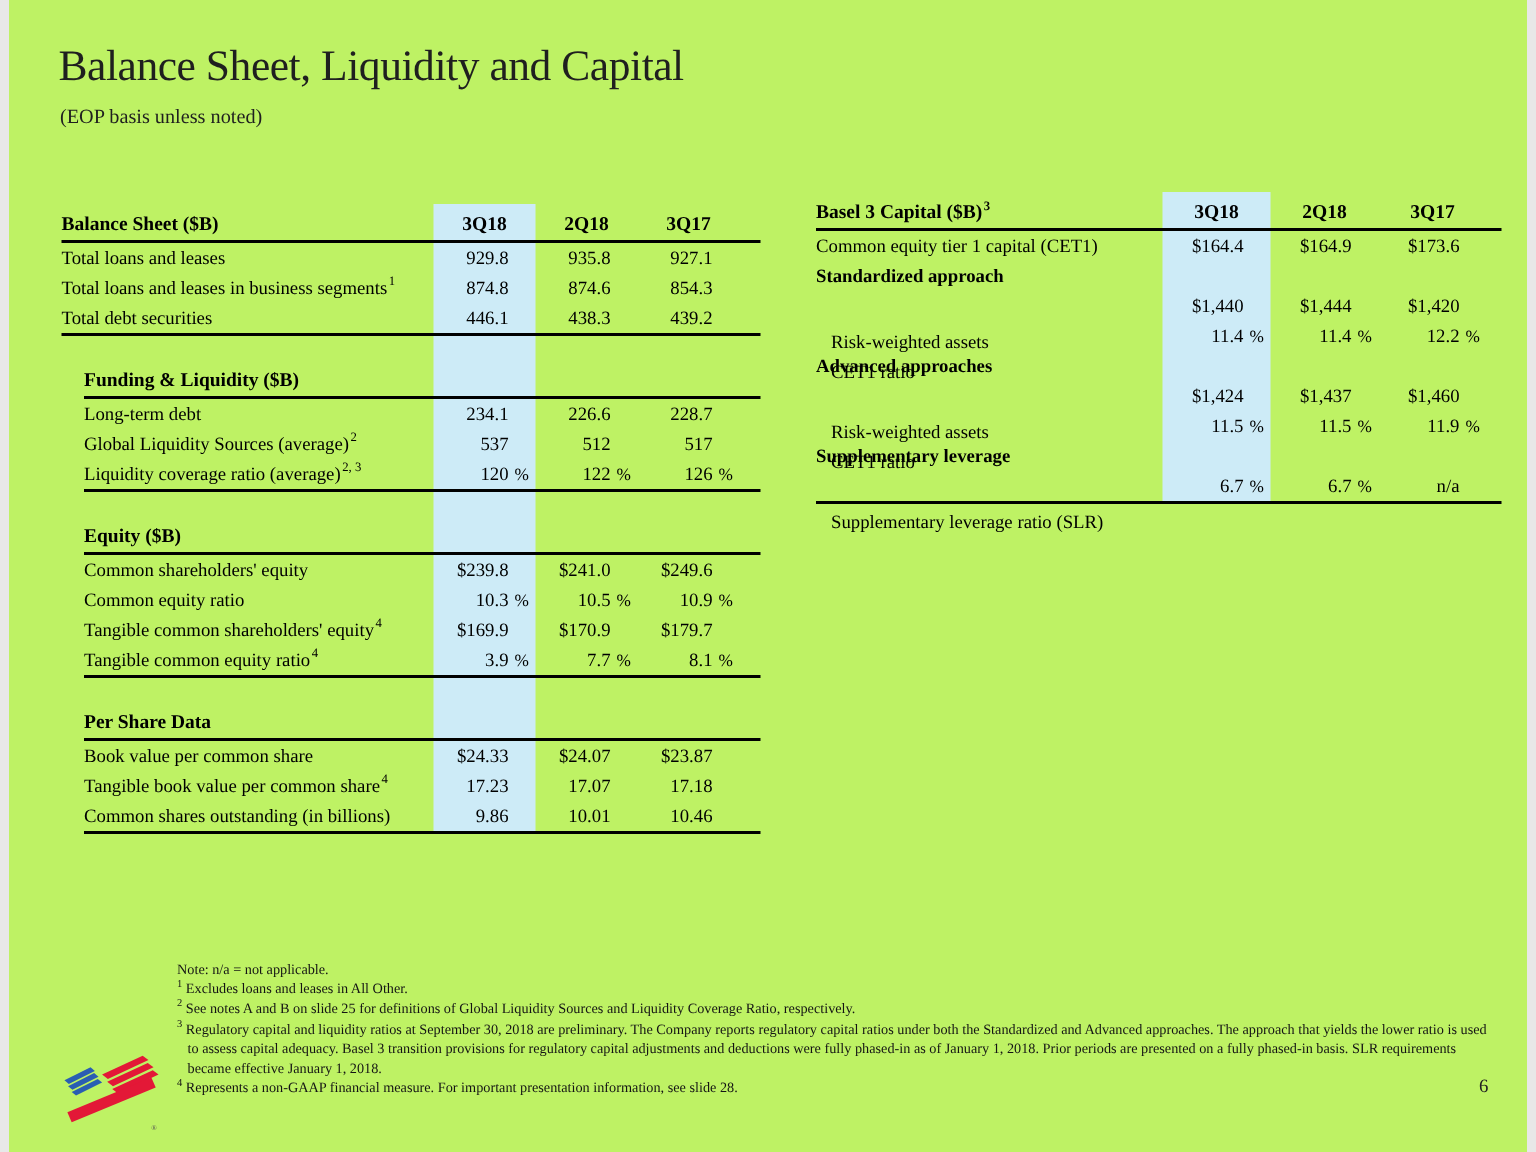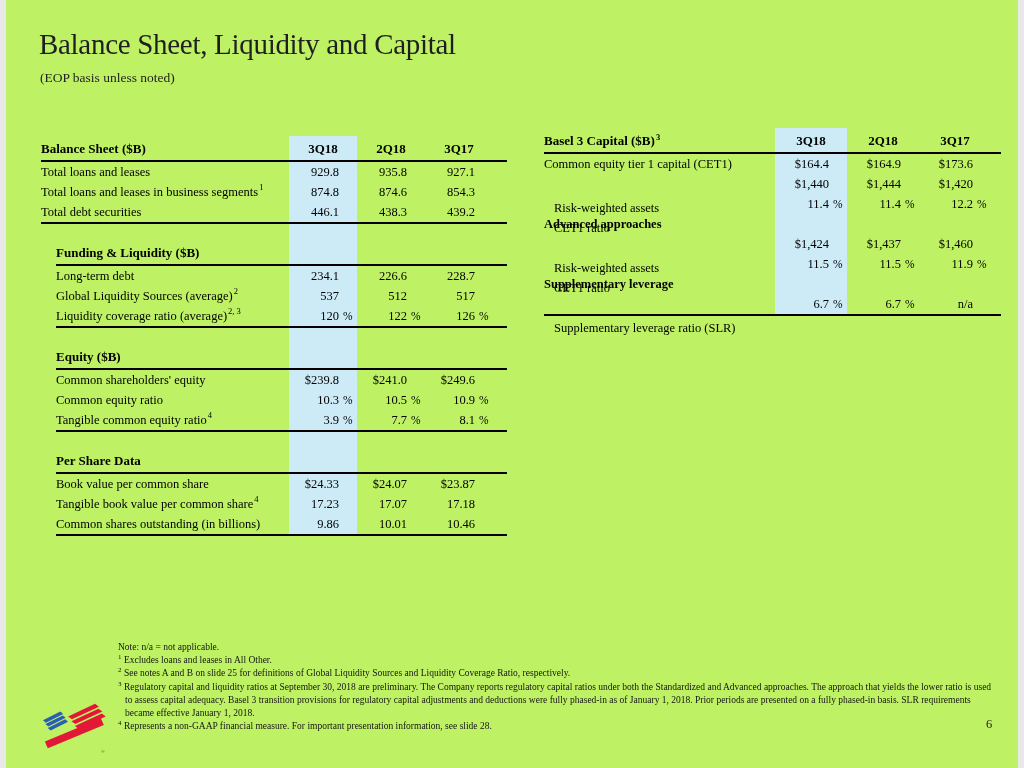--- a/index.html
+++ b/index.html
@@ -201,20 +201,36 @@
               <span class="num">10.5</span>
               <span class="unit">%</span>
             </div>
             <div class="tval">
               <span class="num">10.9</span>
               <span class="unit">%</span>
             </div>
             <div class="tspacer"></div>
           </div>
           <div class="trow">
+            <div class="tlabel">Tangible common shareholders' equity<sup>4</sup></div>
+            <div class="tval">
+              <span class="num">$169.9</span>
+              <span class="unit"></span>
+            </div>
+            <div class="tval">
+              <span class="num">$170.9</span>
+              <span class="unit"></span>
+            </div>
+            <div class="tval">
+              <span class="num">$179.7</span>
+              <span class="unit"></span>
+            </div>
+            <div class="tspacer"></div>
+          </div>
+          <div class="trow">
             <div class="tlabel">Tangible common equity ratio<sup>4</sup></div>
             <div class="tval">
               <span class="num">3.9</span>
               <span class="unit">%</span>
             </div>
             <div class="tval">
               <span class="num">7.7</span>
               <span class="unit">%</span>
             </div>
             <div class="tval">
@@ -299,20 +315,23 @@
             </div>
             <div class="tval">
               <span class="num">$164.9</span>
               <span class="unit"></span>
             </div>
             <div class="tval">
               <span class="num">$173.6</span>
               <span class="unit"></span>
             </div>
             <div class="tspacer"></div>
+          </div>
+          <div class="trow subhead">
+            <div class="tlabel">Standardized approach</div>
           </div>
           <div class="trow indent">
             <div class="tlabel">Risk-weighted assets</div>
             <div class="tval">
               <span class="num">$1,440</span>
               <span class="unit"></span>
             </div>
             <div class="tval">
               <span class="num">$1,444</span>
               <span class="unit"></span>

